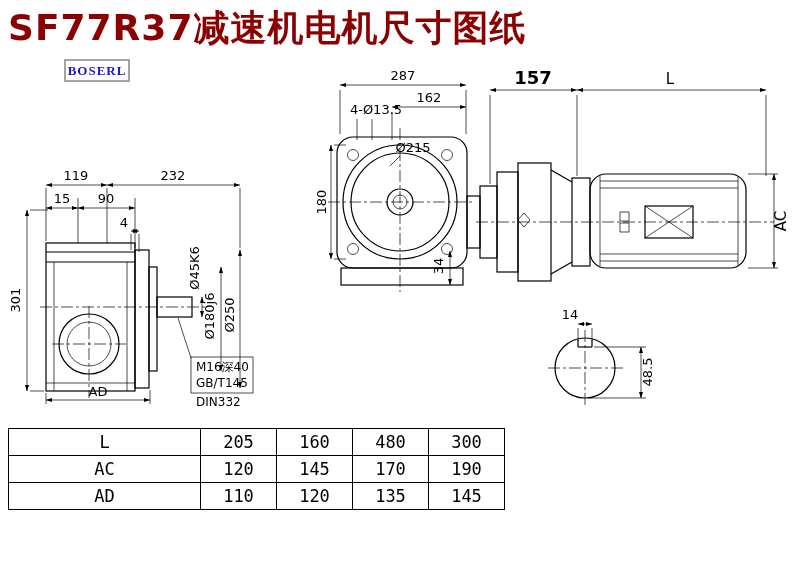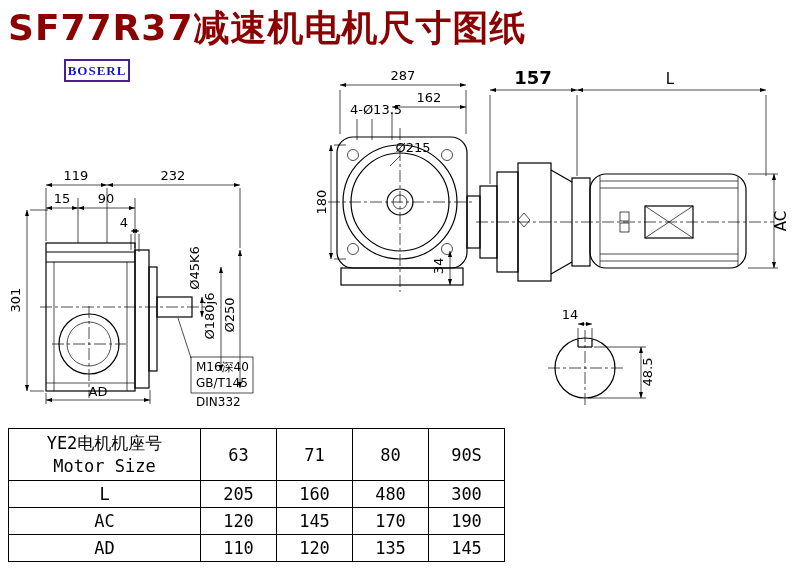--- a/index.html
+++ b/index.html
@@ -9,21 +9,21 @@
     font-family:"DejaVu Sans", sans-serif; color:#000;
   }
   .page-title{
     position:absolute; top:4px; left:8px;
     font-size:36px; font-weight:bold; color:#8b0000;
     letter-spacing:1px; white-space:nowrap;
     font-family:"DejaVu Sans", sans-serif;
   }
   .logo-box{
     position:absolute; top:59px; left:64px; width:66px; height:23px;
-    border:2px solid #4c1d95; display:flex; align-items:center; justify-content:center;
+    border:2px solid #a3a3a3; display:flex; align-items:center; justify-content:center;
     color:#1818c0; font-weight:bold; font-size:13px; letter-spacing:1px;
     font-family:"Liberation Serif", serif;
   }
   svg.drawing{ position:absolute; top:0; left:0; }
   svg .ln   { stroke:#000; stroke-width:1.2; fill:none; }
   svg .thin { stroke:#000; stroke-width:0.7; fill:none; }
   svg .cl   { stroke:#000; stroke-width:0.7; fill:none; stroke-dasharray:12 3 3 3; }
   svg text.dim{
     font-family:"DejaVu Sans", sans-serif; font-size:13px; fill:#000;
   }
@@ -210,30 +210,20 @@
 
     <line class="thin" x1="594" y1="347" x2="646" y2="347"></line>
     <line class="thin" x1="588" y1="398" x2="646" y2="398"></line>
     <line class="thin" x1="641" y1="347" x2="641" y2="398" marker-start="url(#arr)" marker-end="url(#arr)"></line>
     <text class="dim" transform="rotate(-90 652 372)" x="652" y="372" text-anchor="middle">48.5</text>
   </g>
 </svg>
 
 <table class="size-table">
   <tbody>
-    <tr class="hdr">
-      <td class="c0">
-        <div class="hline">YE2电机机座号</div>
-        <div class="hline">Motor Size</div>
-      </td>
-      <td class="cv">63</td>
-      <td class="cv">71</td>
-      <td class="cv">80</td>
-      <td class="cv">90S</td>
-    </tr>
     <tr>
       <td class="c0">L</td>
       <td class="cv">205</td>
       <td class="cv">160</td>
       <td class="cv">480</td>
       <td class="cv">300</td>
     </tr>
     <tr>
       <td class="c0">AC</td>
       <td class="cv">120</td>

